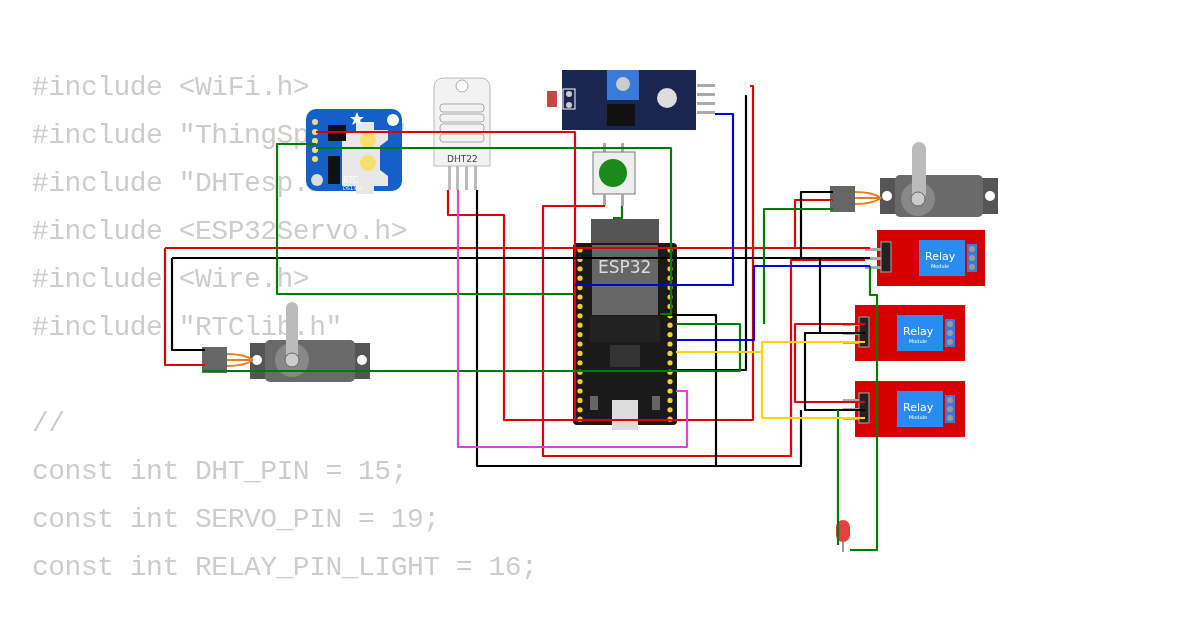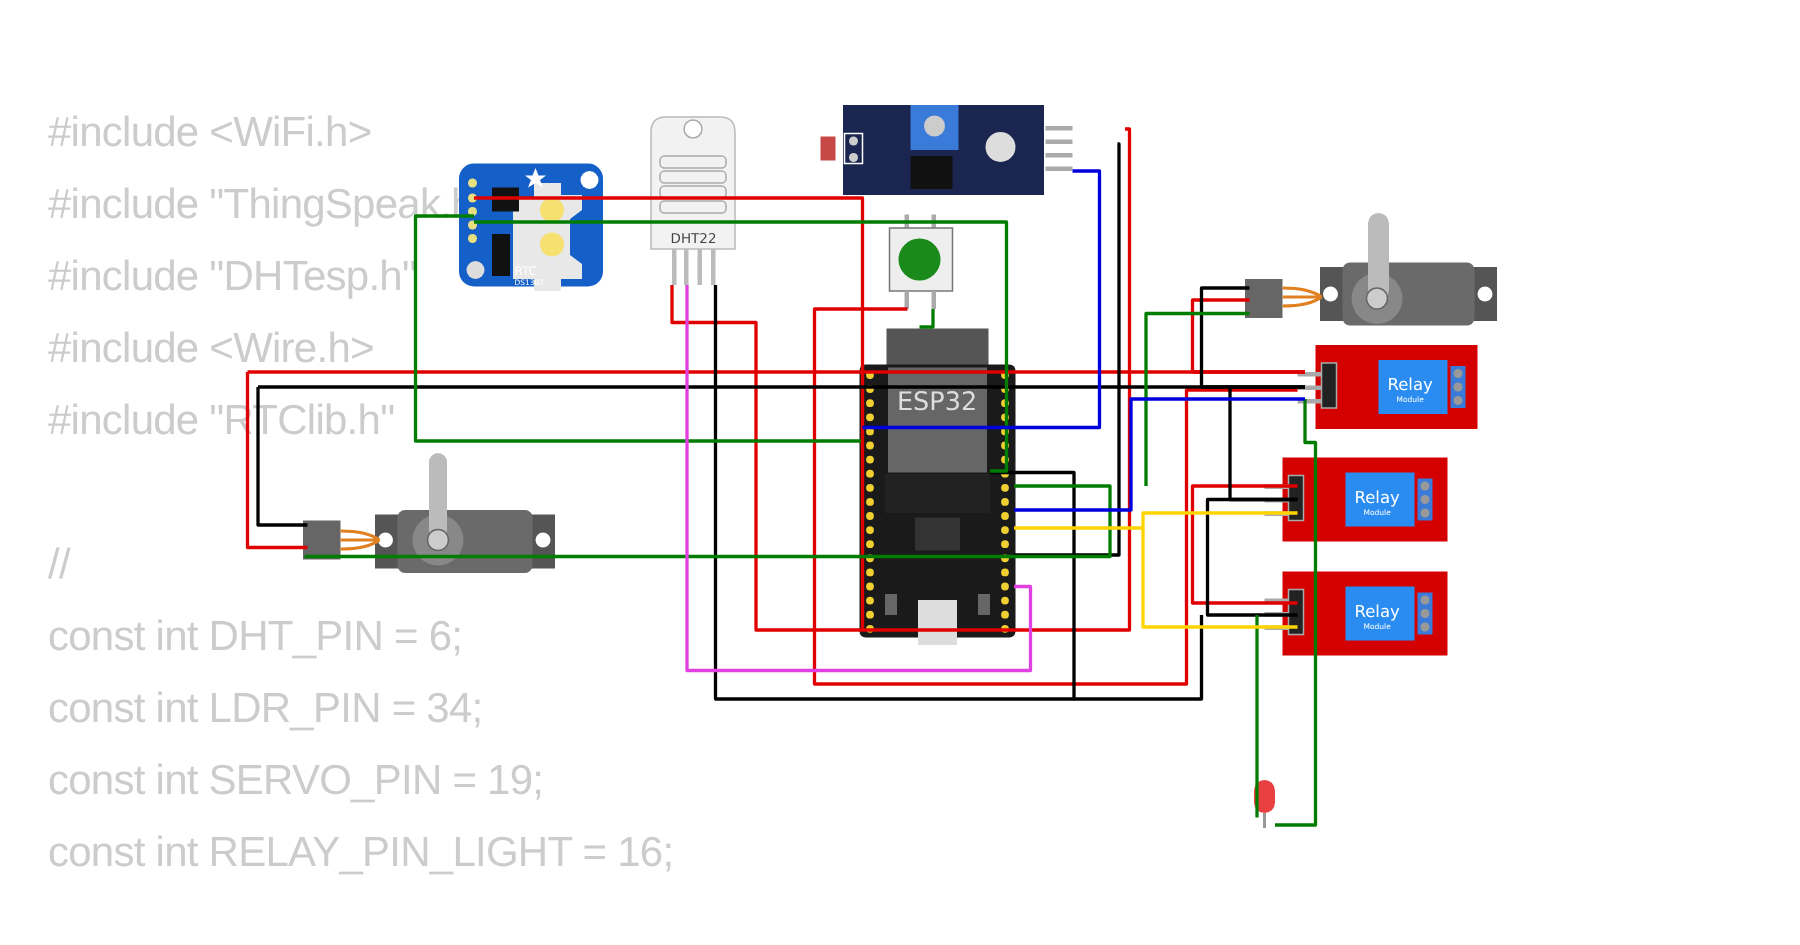--- a/index.html
+++ b/index.html
@@ -1,34 +1,34 @@
 <!DOCTYPE html>
 <html><head>
 <meta charset="utf-8">
 <style>
   html,body{margin:0;padding:0;background:#fff;}
   body{width:1200px;height:630px;position:relative;overflow:hidden;font-family:"DejaVu Sans",sans-serif;}
   #code{position:absolute;left:32px;top:64px;margin:0;padding:0;list-style:none;}
-  #code li{font-family:Liberation Sans, sans-serif;font-size:28px;line-height:48px;color:#cccccc;white-space:pre;letter-spacing:-0.5px;}
+  #code li{font-family:Liberation Mono, monospace;font-size:28px;line-height:48px;color:#cccccc;white-space:pre;letter-spacing:-0.5px;}
   #circuit{position:absolute;left:0;top:0;}
   .lbl{font-family:"DejaVu Sans",sans-serif;}
 </style>
 </head>
 <body>
 
 <ul id="code">
     <li>#include &lt;WiFi.h&gt;</li>
     <li>#include "ThingSpeak.h"</li>
     <li>#include "DHTesp.h"</li>
+    <li>#include &lt;ESP32Servo.h&gt;</li>
     <li>#include &lt;Wire.h&gt;</li>
     <li>#include "RTClib.h"</li>
     <li>&nbsp;</li>
     <li>//</li>
-    <li>const int DHT_PIN = 6;</li>
-    <li>const int LDR_PIN = 34;</li>
+    <li>const int DHT_PIN = 15;</li>
     <li>const int SERVO_PIN = 19;</li>
     <li>const int RELAY_PIN_LIGHT = 16;</li>
   </ul>
 
 <svg id="circuit" width="1200" height="630" viewBox="0 0 1200 630" xmlns="http://www.w3.org/2000/svg">
   <defs>
     <pattern id="pinpat" width="1" height="12.6" patternUnits="userSpaceOnUse"></pattern>
   </defs>
 
   <g>

